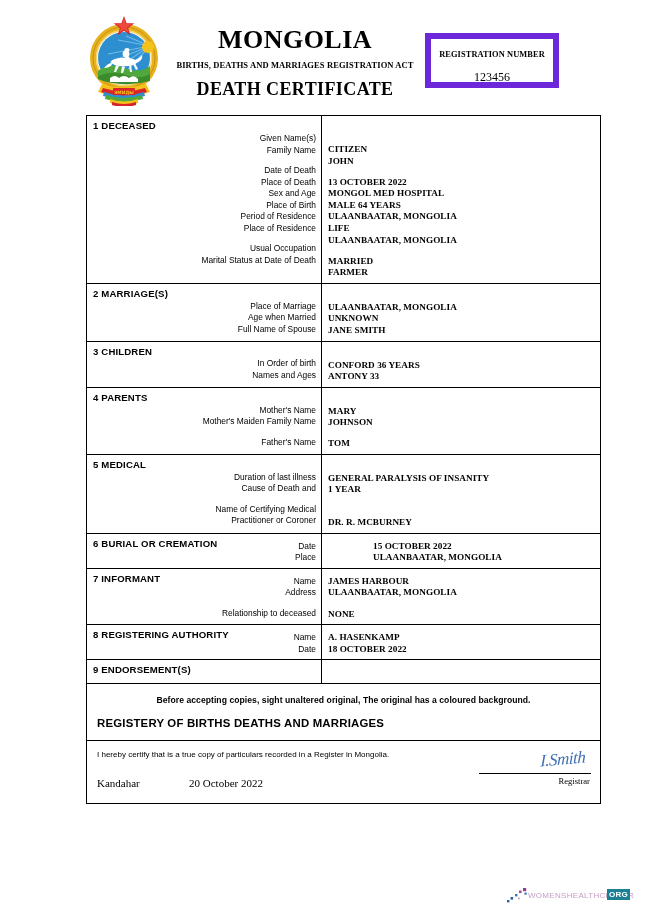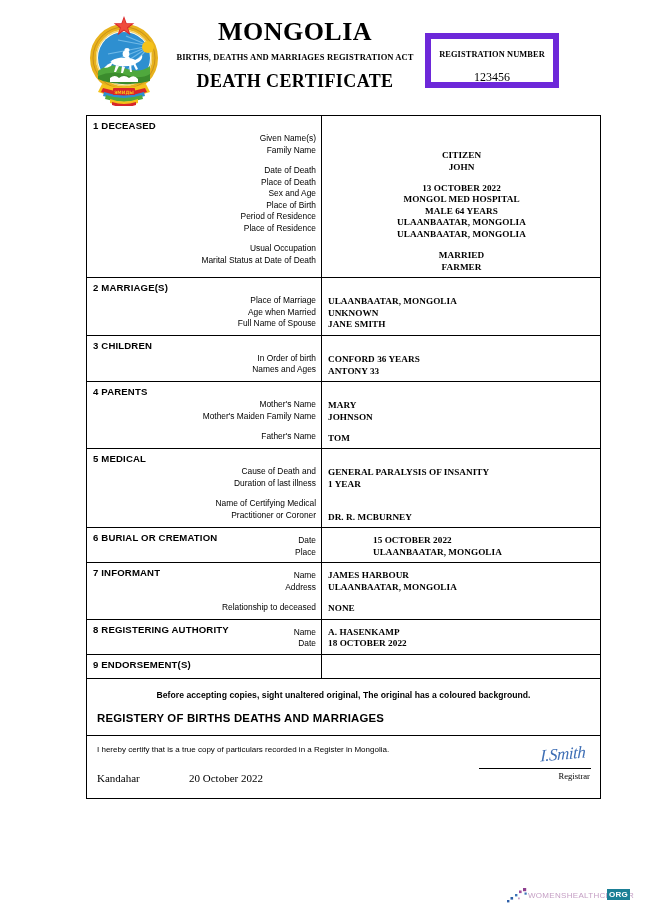--- a/index.html
+++ b/index.html
@@ -33,20 +33,21 @@
     left: 170px; top: 18px;
     width: 250px;
     text-align: center;
   }
   .country-name {
     font-family: "Liberation Serif", serif;
     font-weight: bold;
     font-size: 26px;
     letter-spacing: 0.5px;
     line-height: 1.05;
+    margin-top: 8px;
   }
   .act-line {
     font-family: "Liberation Serif", serif;
     font-weight: bold;
     font-size: 8.5px;
     letter-spacing: 0.1px;
     margin-top: 7px;
     white-space: nowrap;
   }
   .cert-title {
@@ -323,28 +324,29 @@
         <span class="lbl">Sex and Age</span>
         <span class="lbl">Place of Birth</span>
         <span class="lbl">Period of Residence</span>
         <span class="lbl">Place of Residence</span>
         <span class="gap"></span>
         <span class="lbl">Usual Occupation</span>
         <span class="lbl">Marital Status at Date of Death</span>
       </div>
     </div>
     <div class="sec-right">
-      <div class="values" style="margin-top:30px;text-align:center;">
+      <div class="values" style="margin-top:24px;">
         <span class="val">CITIZEN</span>
         <span class="val">JOHN</span>
         <span class="gap"></span>
         <span class="val">13 OCTOBER 2022</span>
         <span class="val">MONGOL MED HOSPITAL</span>
         <span class="val">MALE 64 YEARS</span>
         <span class="val">ULAANBAATAR, MONGOLIA</span>
+        <span class="val">LIFE</span>
         <span class="val">ULAANBAATAR, MONGOLIA</span>
         <span class="gap"></span>
         <span class="val">MARRIED</span>
         <span class="val">FARMER</span>
       </div>
     </div>
   </div>
 
   <div class="section" style="min-height:55px;">
     <div class="sec-left">
@@ -397,22 +399,22 @@
         <span class="gap"></span>
         <span class="val">TOM</span>
       </div>
     </div>
   </div>
 
   <div class="section" style="min-height:68px;">
     <div class="sec-left">
       <div class="sec-heading">5 MEDICAL</div>
       <div class="labels">
+        <span class="lbl">Duration of last illness</span>
         <span class="lbl">Cause of Death and</span>
-        <span class="lbl">Duration of last illness</span>
         <span class="gap"></span>
         <span class="lbl">Name of Certifying Medical</span>
         <span class="lbl">Practitioner or Coroner</span>
       </div>
     </div>
     <div class="sec-right">
       <div class="values" style="margin-top:14px;">
         <span class="val">GENERAL PARALYSIS OF INSANITY</span>
         <span class="val">1 YEAR</span>
         <span class="gap"></span>

